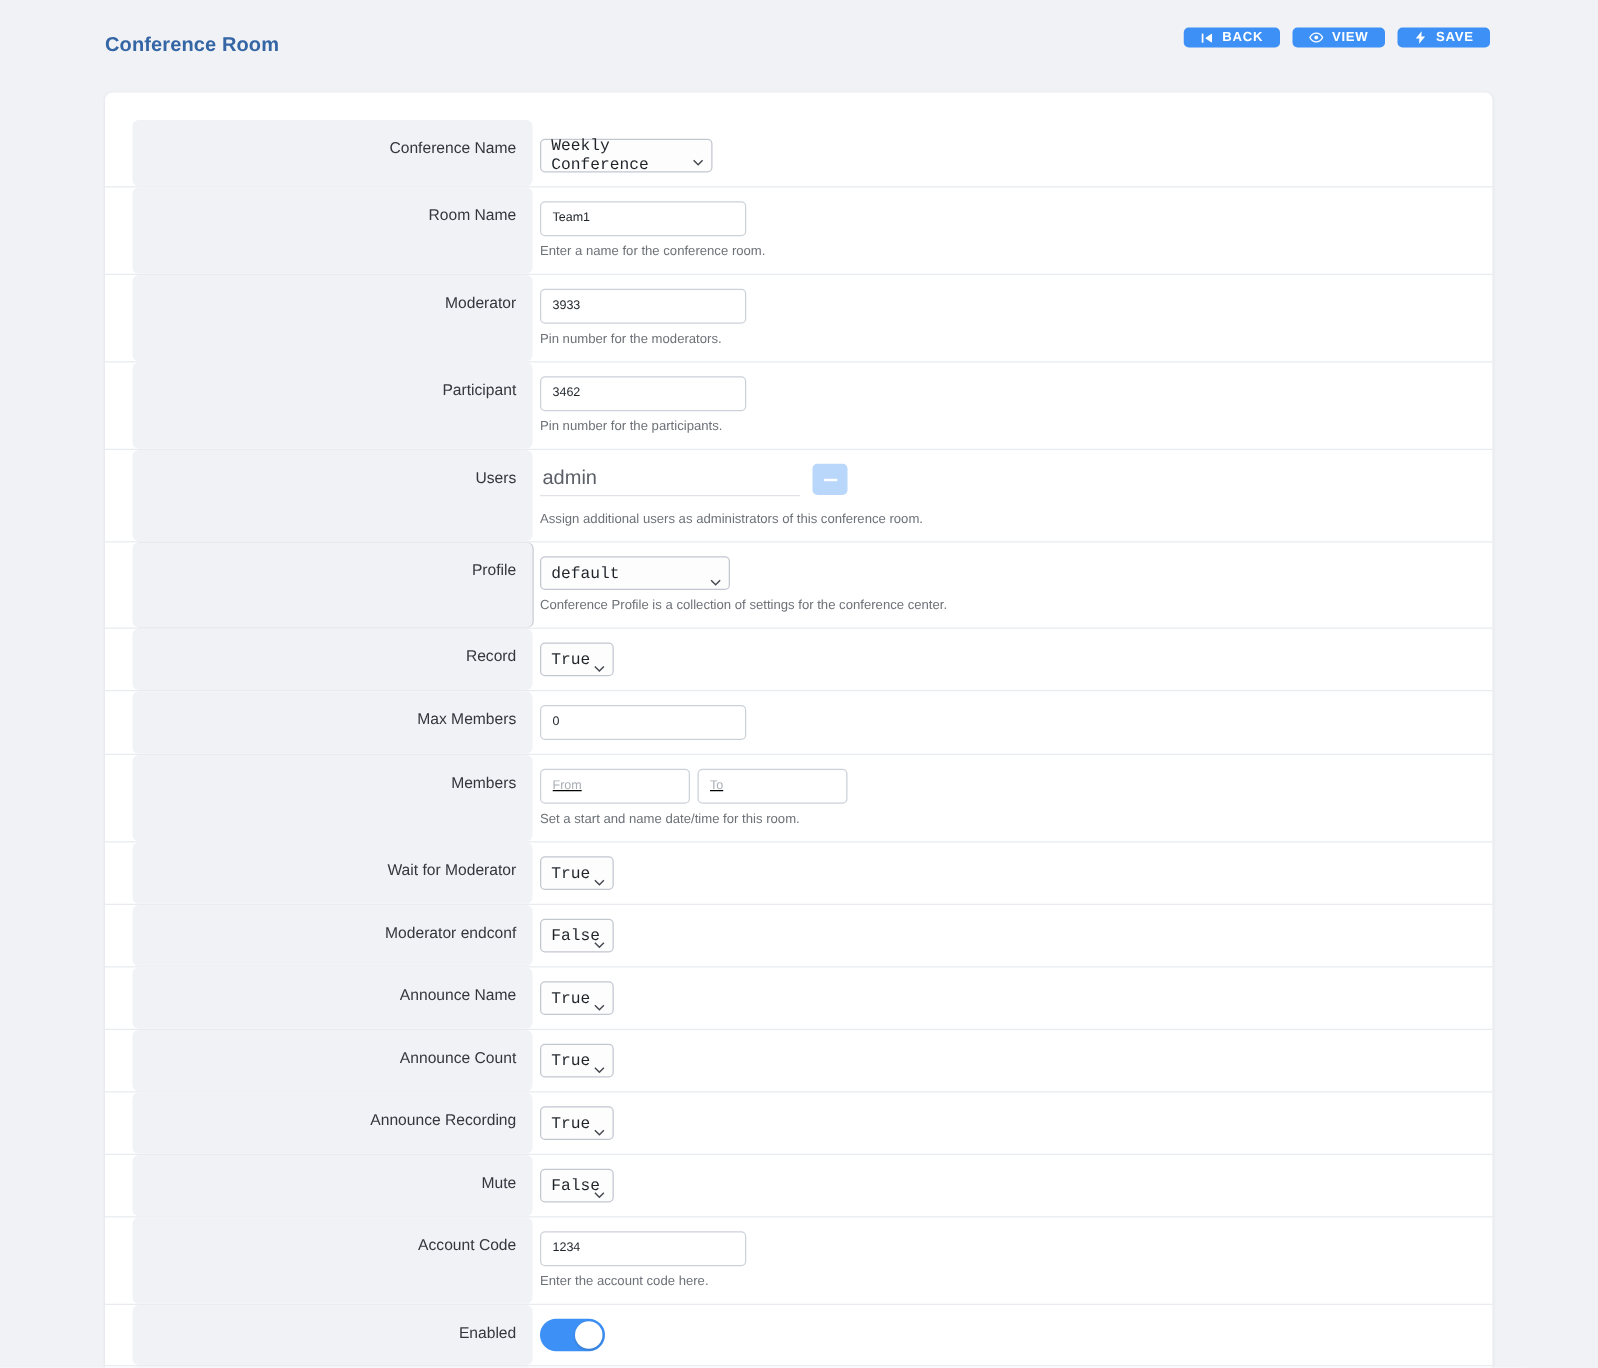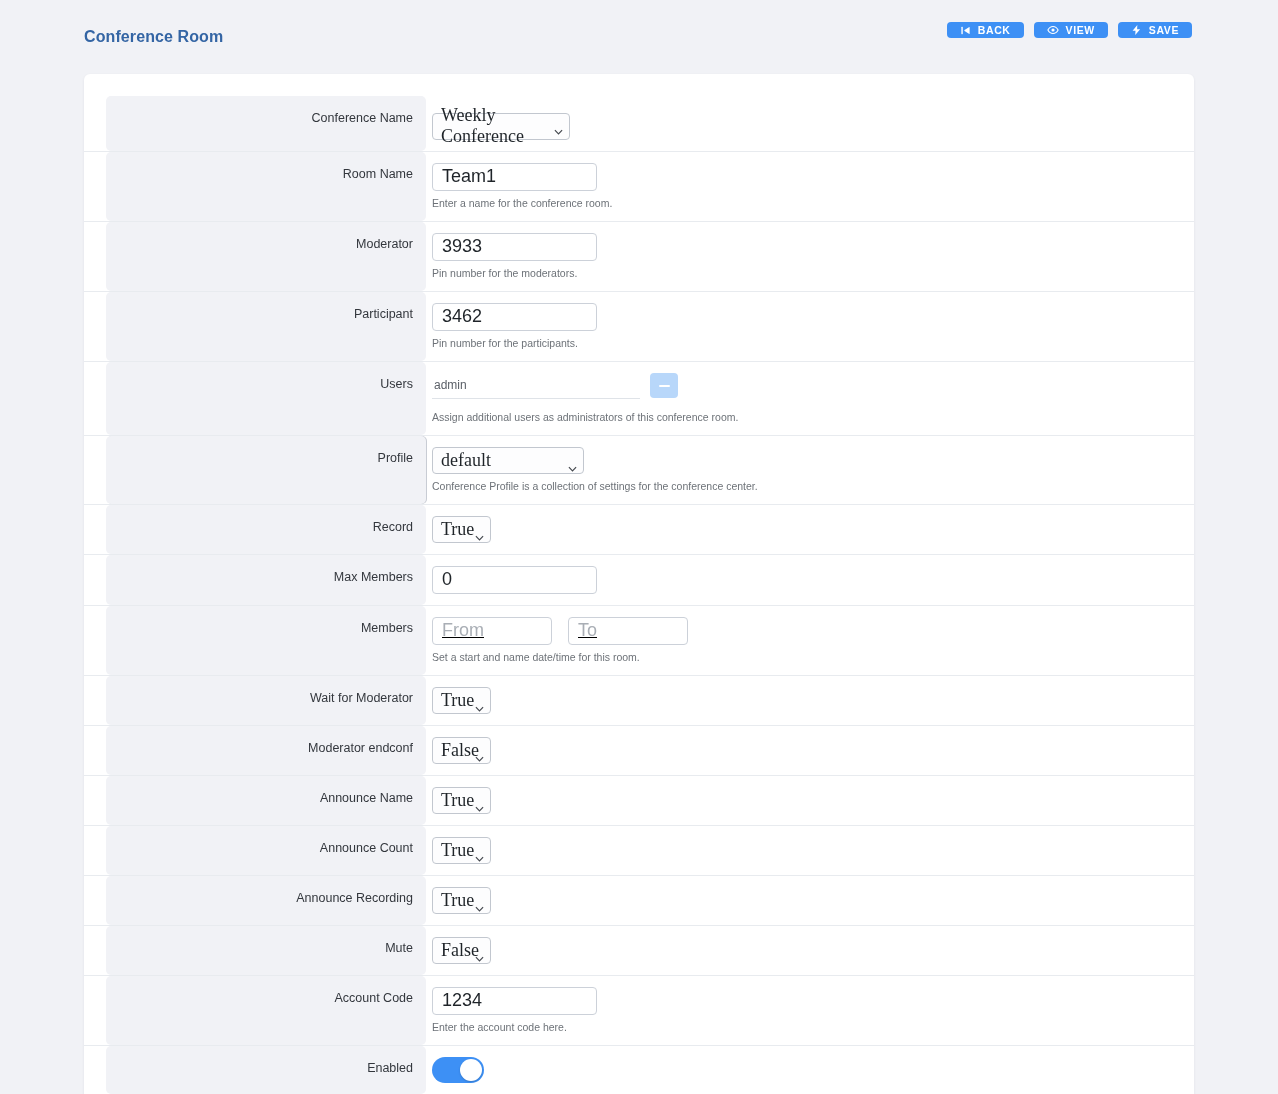--- a/index.html
+++ b/index.html
@@ -106,72 +106,72 @@
   }
 
   
   .txt {
     height: 28px;
     border: 1px solid #ccd1d9;
     border-radius: 4px;
     background: #ffffff;
     padding: 0 9px;
     font-family: "Liberation Sans", sans-serif;
-    font-size: 18px;
+    font-size: 10px;
     color: #1f2429;
     outline: none;
   }
   .txt.w-narrow { width: 165px; }
 
   .sel {
     height: 27px;
     border: 1px solid #c2c7cf;
     border-radius: 4px;
     background: #fdfdfe;
     padding: 0 6px 0 8px;
-    font-family: Liberation Serif, serif;
-    font-size: 18px;
+    font-family: Liberation Mono, monospace;
+    font-size: 13px;
     color: #1f2429;
     outline: none;
     appearance: none;
     -webkit-appearance: none;
     display: inline-flex;
     align-items: center;
     cursor: pointer;
   }
   .selwrap { position: relative; display: inline-block; }
   .selwrap .chev {
     position: absolute;
     right: 7px; top: 50%;
     margin-top: -2px;
     pointer-events: none;
   }
   .sel.w-conf  { width: 138px; padding-right: 22px; }
   .sel.w-prof  { width: 152px; padding-right: 22px; }
   .sel.w-bool  { width: 59px;  padding-right: 20px; }
 
-  .schedule-group { display: flex; gap: 16px; text-decoration: underline; }
+  .schedule-group { display: flex; gap: 6px; text-decoration: underline; }
   .txt.w-sched { width: 120px; }
   .txt::placeholder { color: #a9aeb5; }
 
   
   .users-line {
     display: flex;
     align-items: center;
     gap: 10px;
     padding-bottom: 6px;
   }
   .users-input {
     width: 208px;
     height: 26px;
     border: none;
     border-bottom: 1px solid #dfe3e8;
     background: transparent;
     font-family: "Liberation Sans", sans-serif;
-    font-size: 12px;
+    font-size: 16px;
     color: #5b6068;
     outline: none;
     padding: 0 2px;
   }
   .minus-btn {
     width: 28px; height: 25px;
     border: none;
     border-radius: 4px;
     background: #b8d7fa;
     color: #ffffff;

